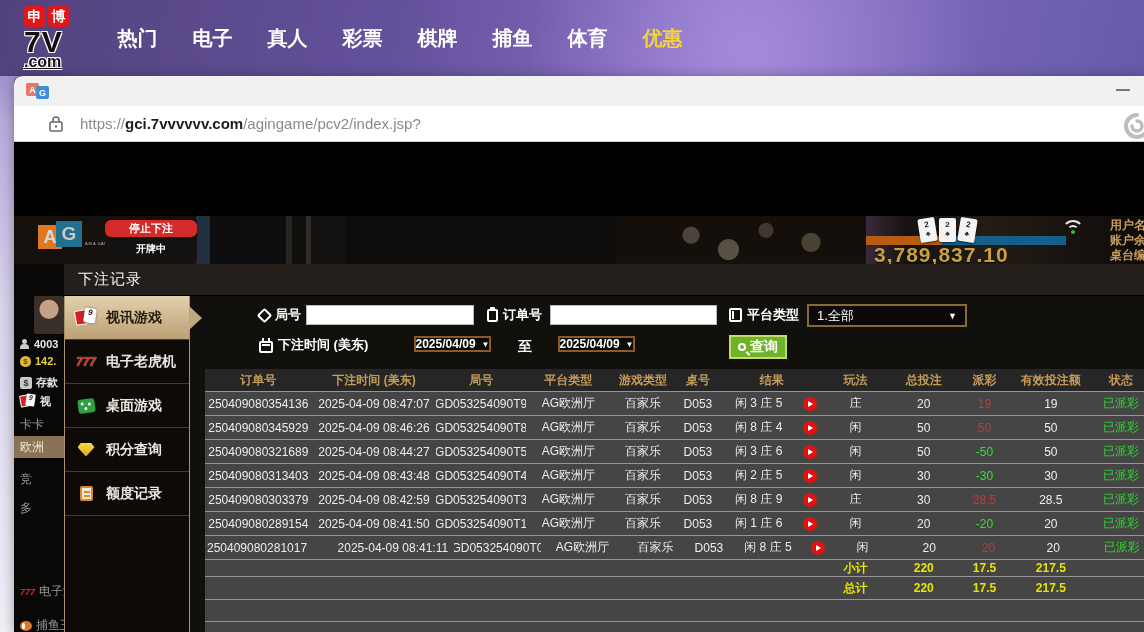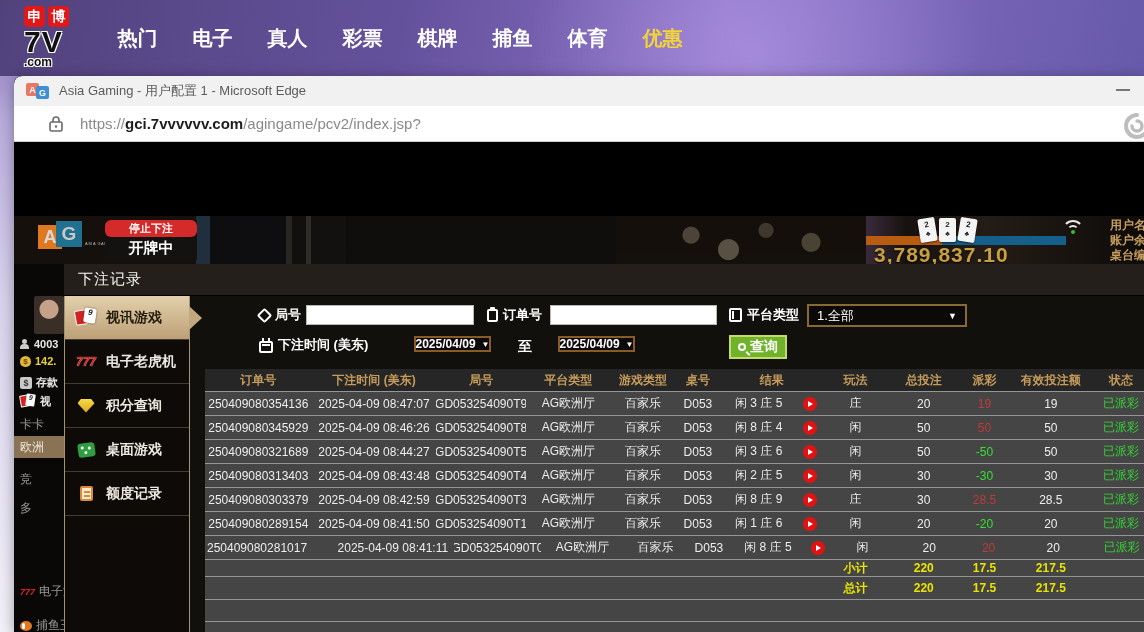--- a/index.html
+++ b/index.html
@@ -11,22 +11,22 @@
   .topbar { position:absolute; left:0; top:0; width:1144px; height:76px;
     background:
       radial-gradient(circle at 66% 70%, rgba(200,170,245,.45), rgba(200,170,245,0) 30%),
       linear-gradient(100deg,#52427c 0%,#64519c 35%,#8a71c6 63%,#675aaa 100%); }
   .sitelogo { position:absolute; left:24px; top:6px; width:60px; height:66px; }
   .sq-row { display:flex; gap:3px; }
   .red-sq { width:21px; height:21px; background:#e21818; border-radius:4px; color:#fff;
     font-size:14px; font-weight:bold; display:flex; align-items:center; justify-content:center; }
   .logo-7v { font-size:30px; font-weight:900; color:#111; line-height:30px; letter-spacing:1px;
     text-shadow:-1px -1px 0 #fff,1px -1px 0 #fff,-1px 1px 0 #fff,1px 1px 0 #fff; }
-  .logo-com { font-size:12px; font-weight:900; color:#111; line-height:10px;
-    text-shadow:-1px -1px 0 #fff,1px -1px 0 #fff,-1px 1px 0 #fff,1px 1px 0 #fff; }
+  .logo-com { font-size:16px; font-weight:900; color:#111; line-height:10px;
+    text-shadow:-1px -1px 0 #fff,1px -1px 0 #fff,-1px 1px 0 #fff,1px 1px 0 #fff;text-decoration:underline; }
   .nav { position:absolute; left:100px; top:0; height:76px; display:flex; align-items:center; }
   .nav-item { width:75px; text-align:center; color:#fff; font-size:20px; font-weight:bold; cursor:pointer; }
   .nav-item.accent { color:#f2d438; }
 
   
   .win { position:absolute; left:14px; top:76px; width:1130px; height:556px;
     border-radius:8px 0 0 0; overflow:hidden; box-shadow:0 2px 14px rgba(0,0,0,.35); background:#000; }
   .titlebar { position:absolute; left:0; top:0; width:100%; height:30px; background:#f2f1f1;
     display:flex; align-items:center; border-radius:8px 0 0 0; }
   .favicon { margin-left:12px; display:flex; }
@@ -61,21 +61,21 @@
     background:linear-gradient(90deg,#3a2a3c,#17120f 40px,#241c16 120px,#0e0b09 100%); }
   .aglogo { position:absolute; left:24px; top:5px; width:90px; height:42px; }
   .ag-a { position:absolute; left:0; top:4px; width:24px; height:24px; background:#e07820; color:#d8d8d8;
     font-size:18px; font-weight:900; display:flex; align-items:center; justify-content:center; }
   .ag-g { position:absolute; left:18px; top:0; width:26px; height:26px; background:#20718f; color:#c8c8c8;
     font-size:19px; font-weight:900; display:flex; align-items:center; justify-content:center; }
   .ag-sub { position:absolute; left:47px; top:20px; font-size:4px; color:#b8b8b8; letter-spacing:.5px; }
   .stopbox { position:absolute; left:91px; top:4px; width:92px; height:40px; background:#141210; }
   .stopband { height:17px; background:#d42a2a; color:#fff; font-size:11px; font-weight:bold;
     display:flex; align-items:center; justify-content:center;border-radius:6px; }
-  .dealing { height:23px; color:#fff; font-size:15px; font-weight:bold; display:flex; align-items:center; justify-content:center; }
+  .dealing { height:23px; color:#fff; font-size:10px; font-weight:bold; display:flex; align-items:center; justify-content:center; }
   .cards3 { position:absolute; left:905px; top:2px; display:flex; gap:3px; }
   .pcard { width:17px; height:24px; background:#f4f4f4; border-radius:2px; color:#222; font-size:8px;
     font-weight:bold; text-align:center; line-height:9px; padding-top:2px; box-shadow:0 1px 2px rgba(0,0,0,.6); }
   .pcard i { font-style:normal; display:block; font-size:7px; }
   .pcard.l { transform:rotate(-9deg); } .pcard.r { transform:rotate(9deg); }
   .pbar { position:absolute; left:852px; top:20px; width:200px; height:9px;
     background:linear-gradient(90deg,#b85c12 0 38%,#15608a 38% 100%); }
   .bigbal { position:absolute; left:860px; top:27px; font-size:21px; font-weight:900; color:#c8a040;
     letter-spacing:1px; text-shadow:0 1px 1px #000; }
   .wifi { position:absolute; left:1048px; top:4px; width:22px; height:16px; }
@@ -212,21 +212,20 @@
       <div class="nav-item accent">优惠</div>
     </div>
 </div>
 
 <div class="win">
   <div class="titlebar">
     <div class="favicon">
       <div class="fav-a">A</div>
       <div class="fav-g">G</div>
     </div>
-    <div class="wintitle">Asia Gaming - 用户配置 1 - Microsoft Edge</div>
     <div class="minbtn"></div>
   </div>
   <div class="urlbar">
     <svg class="lock" width="16" height="18" viewBox="0 0 16 18">
       <rect x="2" y="7" width="12" height="9" rx="1.5" fill="none" stroke="#6a6a6a" stroke-width="1.6"></rect>
       <path d="M5 7 V5 a3 3 0 0 1 6 0 V7" fill="none" stroke="#6a6a6a" stroke-width="1.6"></path>
       <circle cx="8" cy="11.5" r="1.2" fill="#6a6a6a"></circle>
     </svg>
     <div class="url"><span>https://</span><b>gci.7vvvvvv.com</b><span>/agingame/pcv2/index.jsp?</span></div>
     <svg class="swirl" width="28" height="28" viewBox="0 0 28 28">
@@ -328,29 +327,29 @@
             <span>视讯游戏</span>
           </div>
           <div class="sb-item">
             <span class="sb-ico">
               <span class="sb-slot">777</span>
             </span>
             <span>电子老虎机</span>
           </div>
           <div class="sb-item">
             <span class="sb-ico">
+              <span class="sb-dice"></span>
+            </span>
+            <span>桌面游戏</span>
+          </div>
+          <div class="sb-item">
+            <span class="sb-ico">
               <span class="sb-gem"></span>
             </span>
             <span>积分查询</span>
-          </div>
-          <div class="sb-item">
-            <span class="sb-ico">
-              <span class="sb-dice"></span>
-            </span>
-            <span>桌面游戏</span>
           </div>
           <div class="sb-item">
             <span class="sb-ico">
               <span class="sb-doc"></span>
             </span>
             <span>额度记录</span>
           </div>
         </div>
 
       <div class="formarea">

